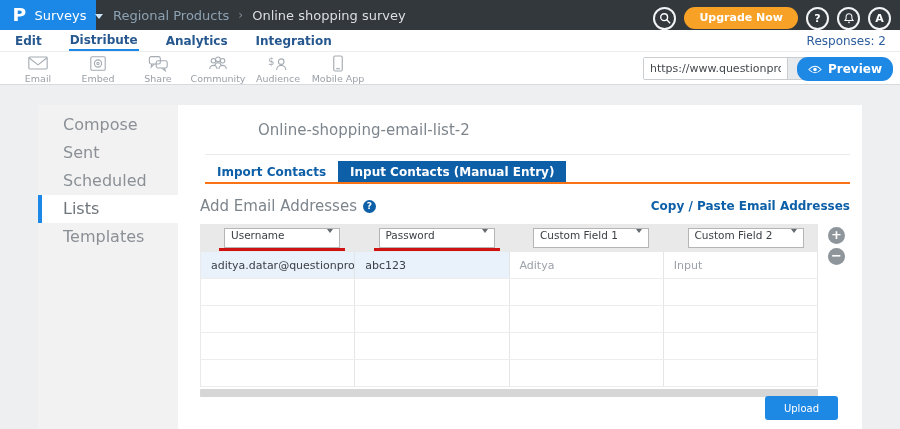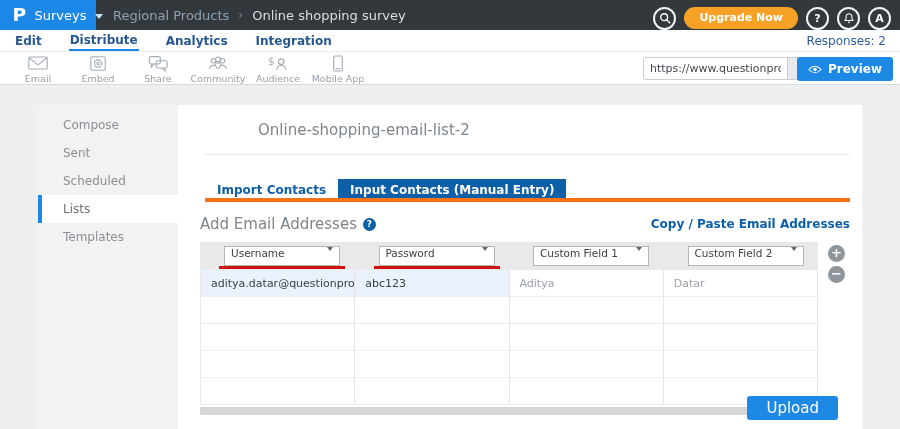--- a/index.html
+++ b/index.html
@@ -34,32 +34,32 @@
   
   .toolbar { position:absolute; top:52px; left:0; right:0; height:33px; background:#fff; border-bottom:1px solid #d8dbdd; display:flex; align-items:flex-start; }
   .tool-item { width:60px; margin-top:2px; display:flex; flex-direction:column; align-items:center; cursor:pointer; }
   .tool-item:first-child { margin-left:8px; }
   .tool-icon { height:18px; display:flex; align-items:center; justify-content:center; }
   .tool-icon svg { stroke:#a4abb2; fill:none; stroke-width:1.2; }
   .tool-label { font-size:9.5px; color:#9aa1a8; margin-top:1px; white-space:nowrap; }
   .url-group { position:absolute; right:82px; top:5px; display:flex; height:23px; border:1px solid #c9cdd0; border-radius:2px; overflow:hidden; }
   .url-input { width:143px; height:100%; border:none; outline:none; font-size:11px; color:#43484d; padding:0 6px; font-family:inherit; background:#fff; }
   .pencil-btn { width:30px; background:#e7eaec; border-left:1px solid #c9cdd0; display:flex; align-items:center; justify-content:center; font-size:12px; color:#5f666c; cursor:pointer; }
-  .preview-btn { position:absolute; right:7px; top:5px; height:24px; padding:0 11px; background:#1e88e5; border:none; border-radius:3px; color:#fff; font-size:12px; font-weight:bold; font-family:inherit; display:flex; align-items:center; gap:6px; cursor:pointer; }
+  .preview-btn { position:absolute; right:7px; top:5px; height:24px; padding:0 11px; background:#1e88e5; border:none; border-radius:11px; color:#fff; font-size:12px; font-weight:bold; font-family:inherit; display:flex; align-items:center; gap:6px; cursor:pointer; }
 
   
   .sidebar { position:absolute; top:105px; left:38px; width:140px; bottom:0; background:#f2f2f2; padding-top:6px; }
-  .sidebar-item { height:28px; line-height:28px; padding-left:25px; font-size:12px; color:#8a9096; cursor:pointer; }
+  .sidebar-item { height:28px; line-height:28px; padding-left:25px; font-size:16px; color:#8a9096; cursor:pointer; }
   .sidebar-item.active { background:#fff; border-left:4px solid #1b87e6; padding-left:21px; color:#6e757b; }
 
   
   .main { position:absolute; top:105px; left:178px; width:684px; bottom:0; background:#fff; }
   .list-title { margin:16px 0 0 80px; font-size:15px; color:#7d858c; }
   .divider { margin:15px 12px 0 27px; border-top:1px solid #e9ebec; }
-  .tabs { margin:24px 12px 0 27px; height:23px; display:flex; border-bottom:4px solid #f97316; }
+  .tabs { margin:6px 12px 0 27px; height:23px; display:flex; border-bottom:2px solid #f97316; }
   .tab { line-height:23px; padding:0 12px; font-size:12px; font-weight:bold; color:#0d5fa8; cursor:pointer; white-space:nowrap; }
   .tab.active { background:#0d5fa8; color:#fff; }
   .section-row { margin:13px 12px 0 22px; display:flex; justify-content:space-between; align-items:center; }
   .section-title-wrap { display:flex; align-items:center; gap:6px; }
   .section-title { font-size:15px; color:#7d858c;text-align:right; }
   .help-circle { width:13px; height:13px; border-radius:50%; background:#0d5fa8; color:#fff; font-size:9px; font-weight:bold; display:flex; align-items:center; justify-content:center; cursor:pointer; }
   .copy-link { font-size:12px; font-weight:bold; color:#0d5fa8; cursor:pointer; }
 
   
   .table-wrap { position:relative; margin:9px 0 0 22px; width:618px; }
@@ -69,21 +69,21 @@
   .select-caret { width:0; height:0; border-left:3.5px solid transparent; border-right:3.5px solid transparent; border-top:4.5px solid #666b70; }
   .redline { position:absolute; left:19px; width:126px; bottom:1px; height:3px; background:#cf1313; }
   .trow { display:flex; height:27px; border-bottom:1px solid #ededee; }
   .tcell { flex:1; border-right:1px solid #e4e5e6; font-size:11px; display:flex; align-items:center; padding:0 10px; color:#9aa1a8; overflow:hidden; white-space:nowrap; }
   .tcell:first-child { border-left:1px solid #e9eaeb; }
   .tcell.filled { background:#e9f1fa; color:#3c4146; }
   .hscrollbar { margin-top:2px; height:8px; width:618px; background:#d6d6d6; border-radius:1px; cursor:pointer; }
   .rowbtns { position:absolute; right:-27px; top:3px; display:flex; flex-direction:column; gap:4px; }
   .circle-btn { width:17px; height:17px; border-radius:50%; background:#8f969b; color:#fff; font-size:13px; font-weight:bold; text-align:center; line-height:16px; cursor:pointer; }
 
-  .upload-btn { position:absolute; right:24px; bottom:9px; height:24px; padding:0 19px; background:#1e88e5; border:none; border-radius:3px; color:#fff; font-size:15px; font-family:inherit; cursor:pointer; }
+  .upload-btn { position:absolute; right:24px; bottom:9px; height:24px; padding:0 19px; background:#1e88e5; border:none; border-radius:3px; color:#fff; font-size:10px; font-family:inherit; cursor:pointer; }
 </style>
 </head>
 <body>
 
 <div class="topbar">
   <div class="logo-block">
     <span class="logo-p">P</span>
     <span class="product-name">Surveys</span>
     <span class="caret-down"></span>
   </div>
@@ -250,21 +250,21 @@
           <span>Custom Field 2</span>
           <span class="select-caret"></span>
         </div>
       </div>
     </div>
 
     <div class="trow">
       <div class="tcell filled">aditya.datar@questionpro.com</div>
       <div class="tcell filled">abc123</div>
       <div class="tcell">Aditya</div>
-      <div class="tcell">Datar</div>
+      <div class="tcell">Input</div>
     </div>
     <div class="trow">
       <div class="tcell"></div>
       <div class="tcell"></div>
       <div class="tcell"></div>
       <div class="tcell"></div>
     </div>
     <div class="trow">
       <div class="tcell"></div>
       <div class="tcell"></div>

